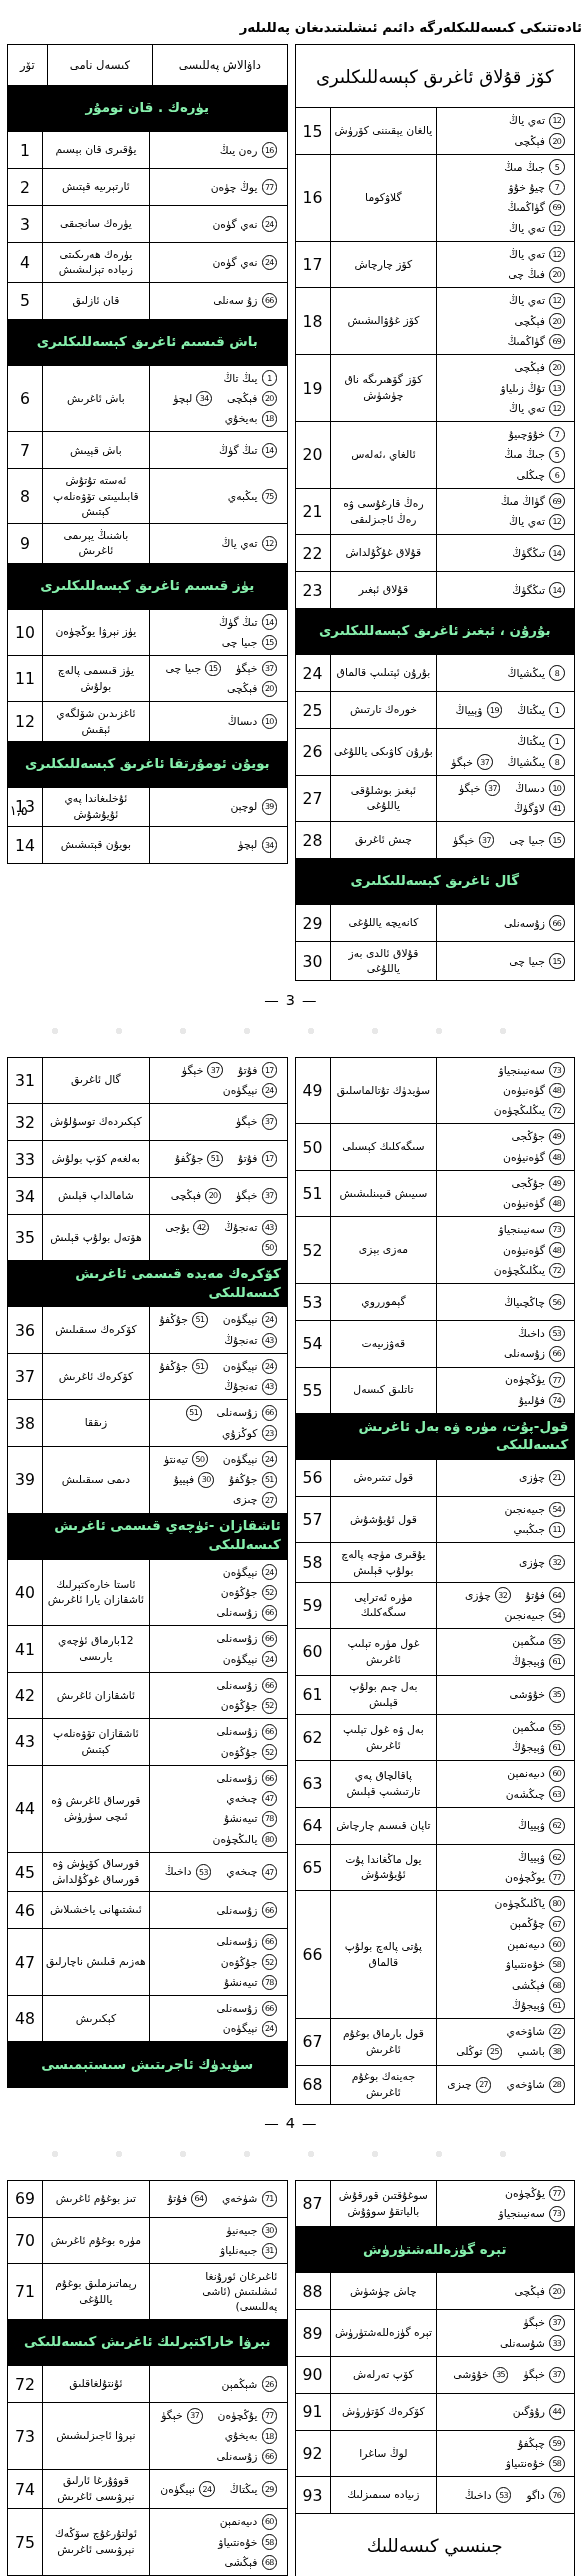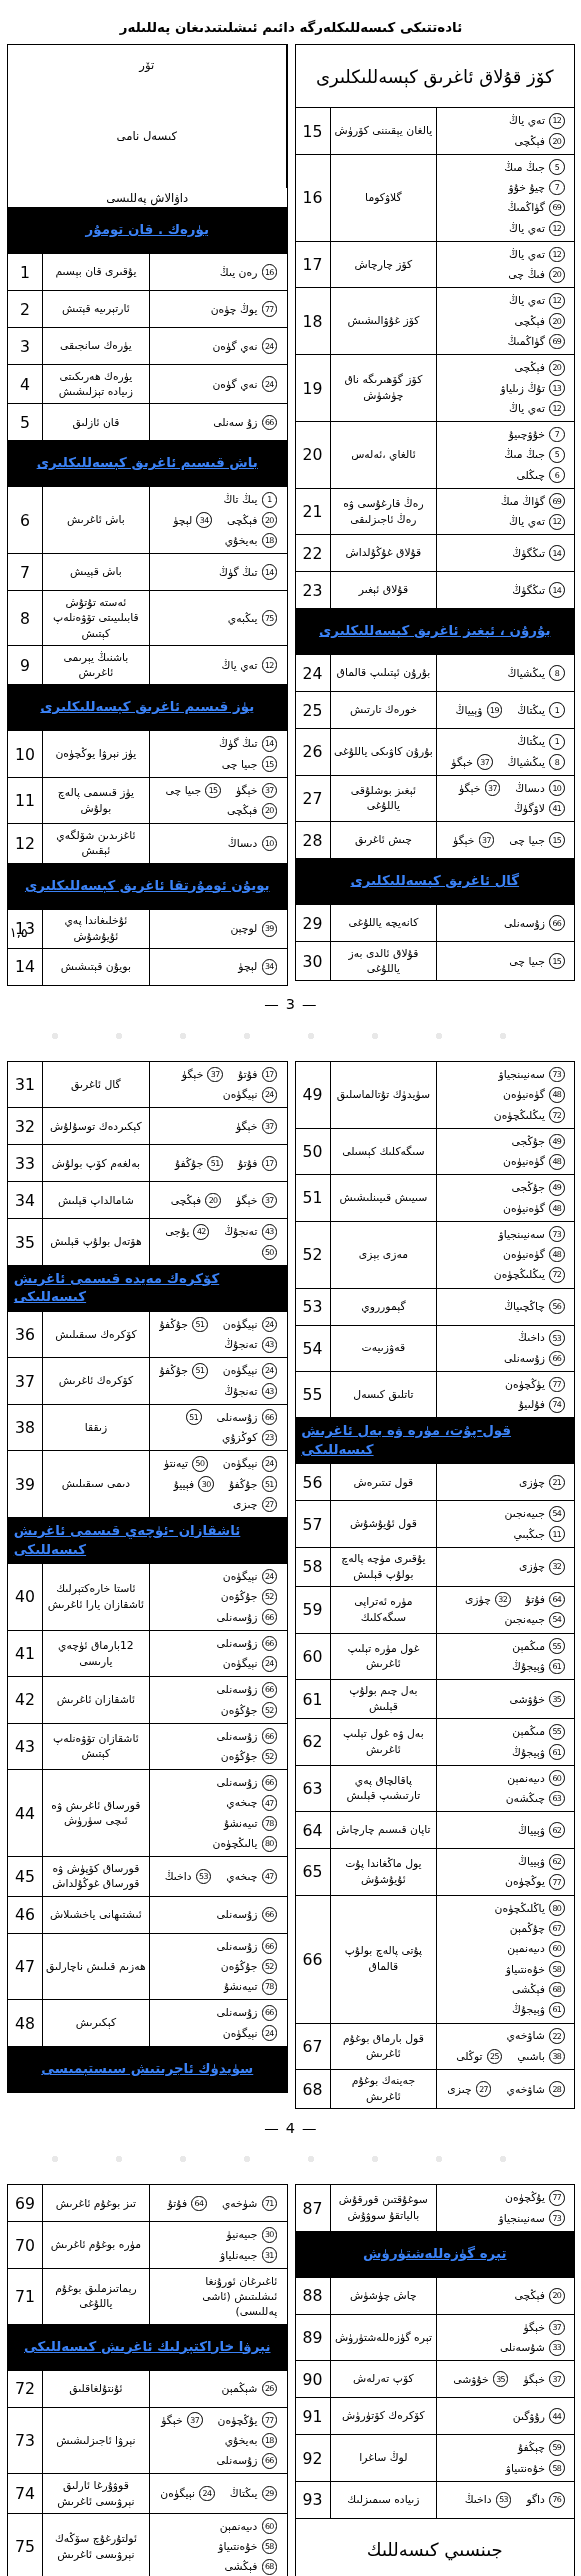--- a/index.html
+++ b/index.html
@@ -3,21 +3,21 @@
 <meta charset="utf-8">
 <style>
   html,body{margin:0;padding:0;}
   body{
     width:582px; min-height:2576px; background:#ffffff; color:#000;
     font-family:"DejaVu Sans", sans-serif;
     position:relative;
   }
   .doc{width:582px;}
   .title{
-    text-align:center; font-size:13.4px; font-weight:bold;
+    text-align:right; font-size:13.4px; font-weight:bold;
     padding:20px 0 9.3px 0; direction:rtl;
   }
   .page{width:582px;}
   .tables{display:flex; gap:7px; padding:0 7px; align-items:flex-start;}
   .col{flex:1 1 0; border:1.5px solid #000; background:#fff;}
   .block{border-top:1.2px solid #000;}
   .col .block:first-child{border-top:none;}
   .row{display:flex; min-height:36px; align-items:stretch;}
   .cell-no{
     flex:0 0 34px; border-right:1.2px solid #000;
@@ -41,29 +41,29 @@
   .chip{display:inline-flex; direction:rtl; align-items:center; gap:4.1px; white-space:nowrap;}
   .circ{
     display:inline-flex; align-items:center; justify-content:center;
     width:15.7px; height:15.7px; box-sizing:border-box;
     border:1.2px solid #000; border-radius:50%;
     font-size:7.9px; direction:ltr; letter-spacing:-0.6px; flex:0 0 15.7px;
     background:#fff;
   }
   .points-text{direction:rtl; text-align:right;}
   .banner{
-    background:#000; color:#3b82f6; direction:rtl;
-    display:flex; align-items:center; justify-content:center; text-align:left;
-    min-height:38px; font-size:13.4px; font-weight:bold; padding:3.5px 5.8px; line-height:1.4;text-decoration:underline;
+    background:#000; color:#86efac; direction:rtl;
+    display:flex; align-items:center; justify-content:center; text-align:right;
+    min-height:38px; font-size:13.4px; font-weight:bold; padding:3.5px 5.8px; line-height:1.4;
   }
   .whiteheader{
     display:flex; align-items:center; justify-content:center; text-align:center;
     min-height:55px; font-size:18px; direction:rtl; padding:3.5px 5.8px;
   }
-  .colheader{display:flex; min-height:40px;flex-direction:column;}
+  .colheader{display:flex; min-height:40px;}
   .colheader .hc{
     display:flex; align-items:center; justify-content:center;
     direction:rtl; font-size:11.6px; padding:2.3px;
   }
   .colheader .hc0{flex:0 0 34px; border-right:1.2px solid #000;}
   .colheader .hc1{flex:0 0 100px; border-right:1.2px solid #000;}
   .colheader .hc2{flex:1 1 auto;}
   .pagefoot{
     text-align:center; font-size:14.5px; padding:10.5px 0 4.7px 0;
     letter-spacing:1.2px;

